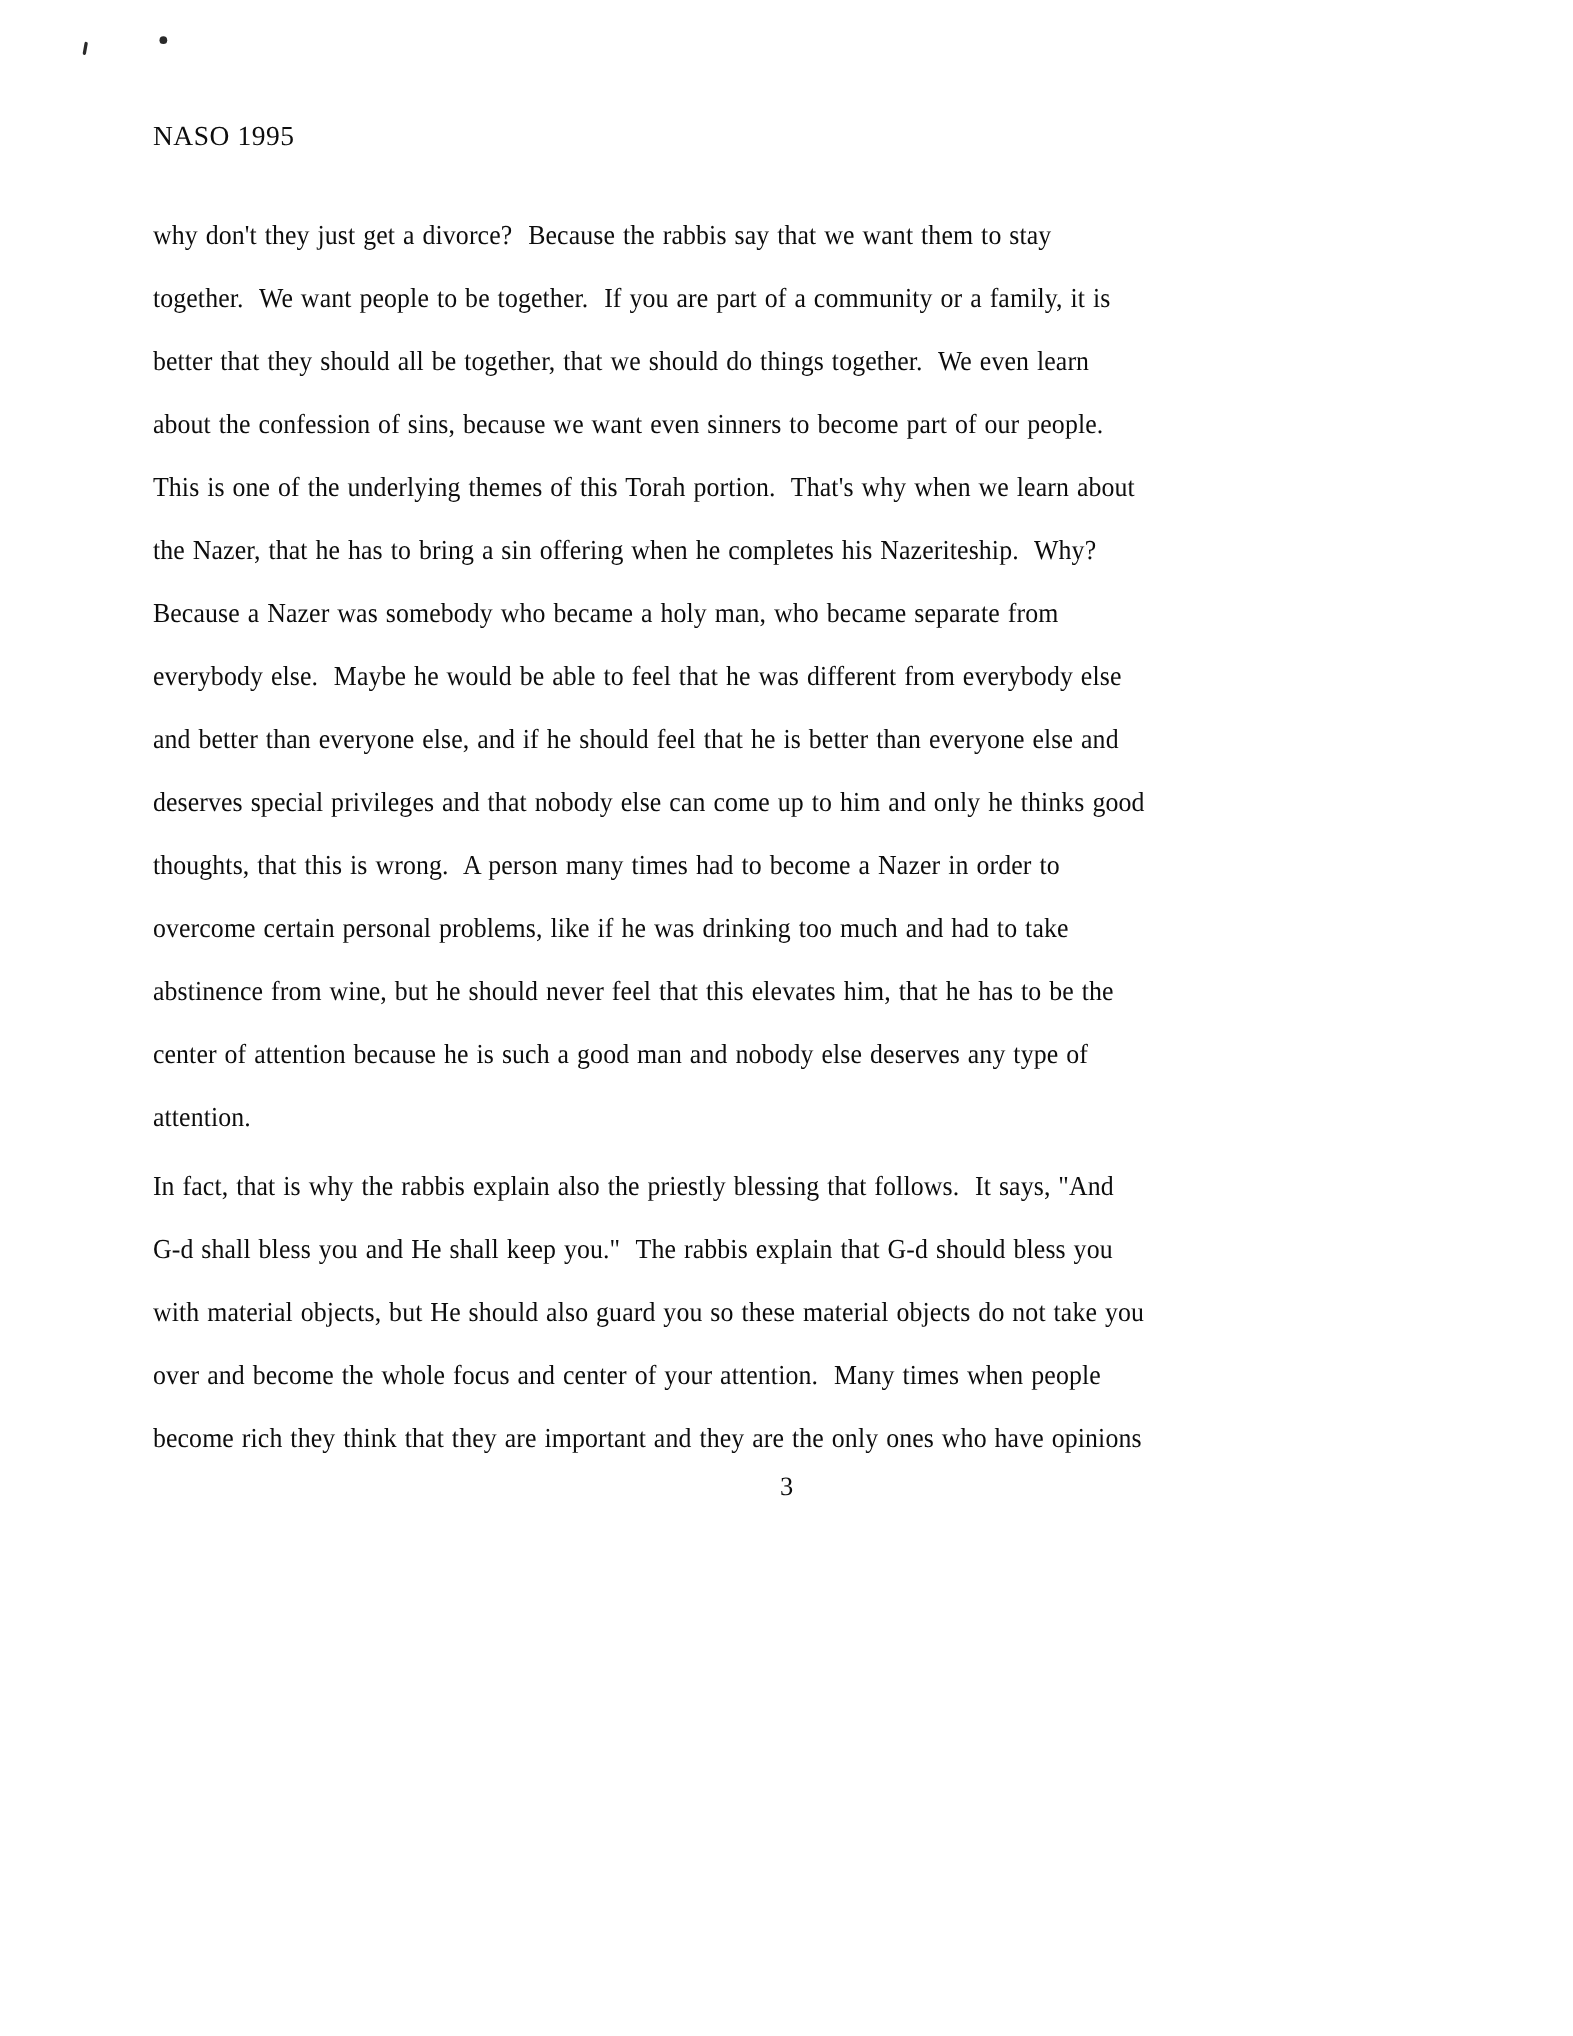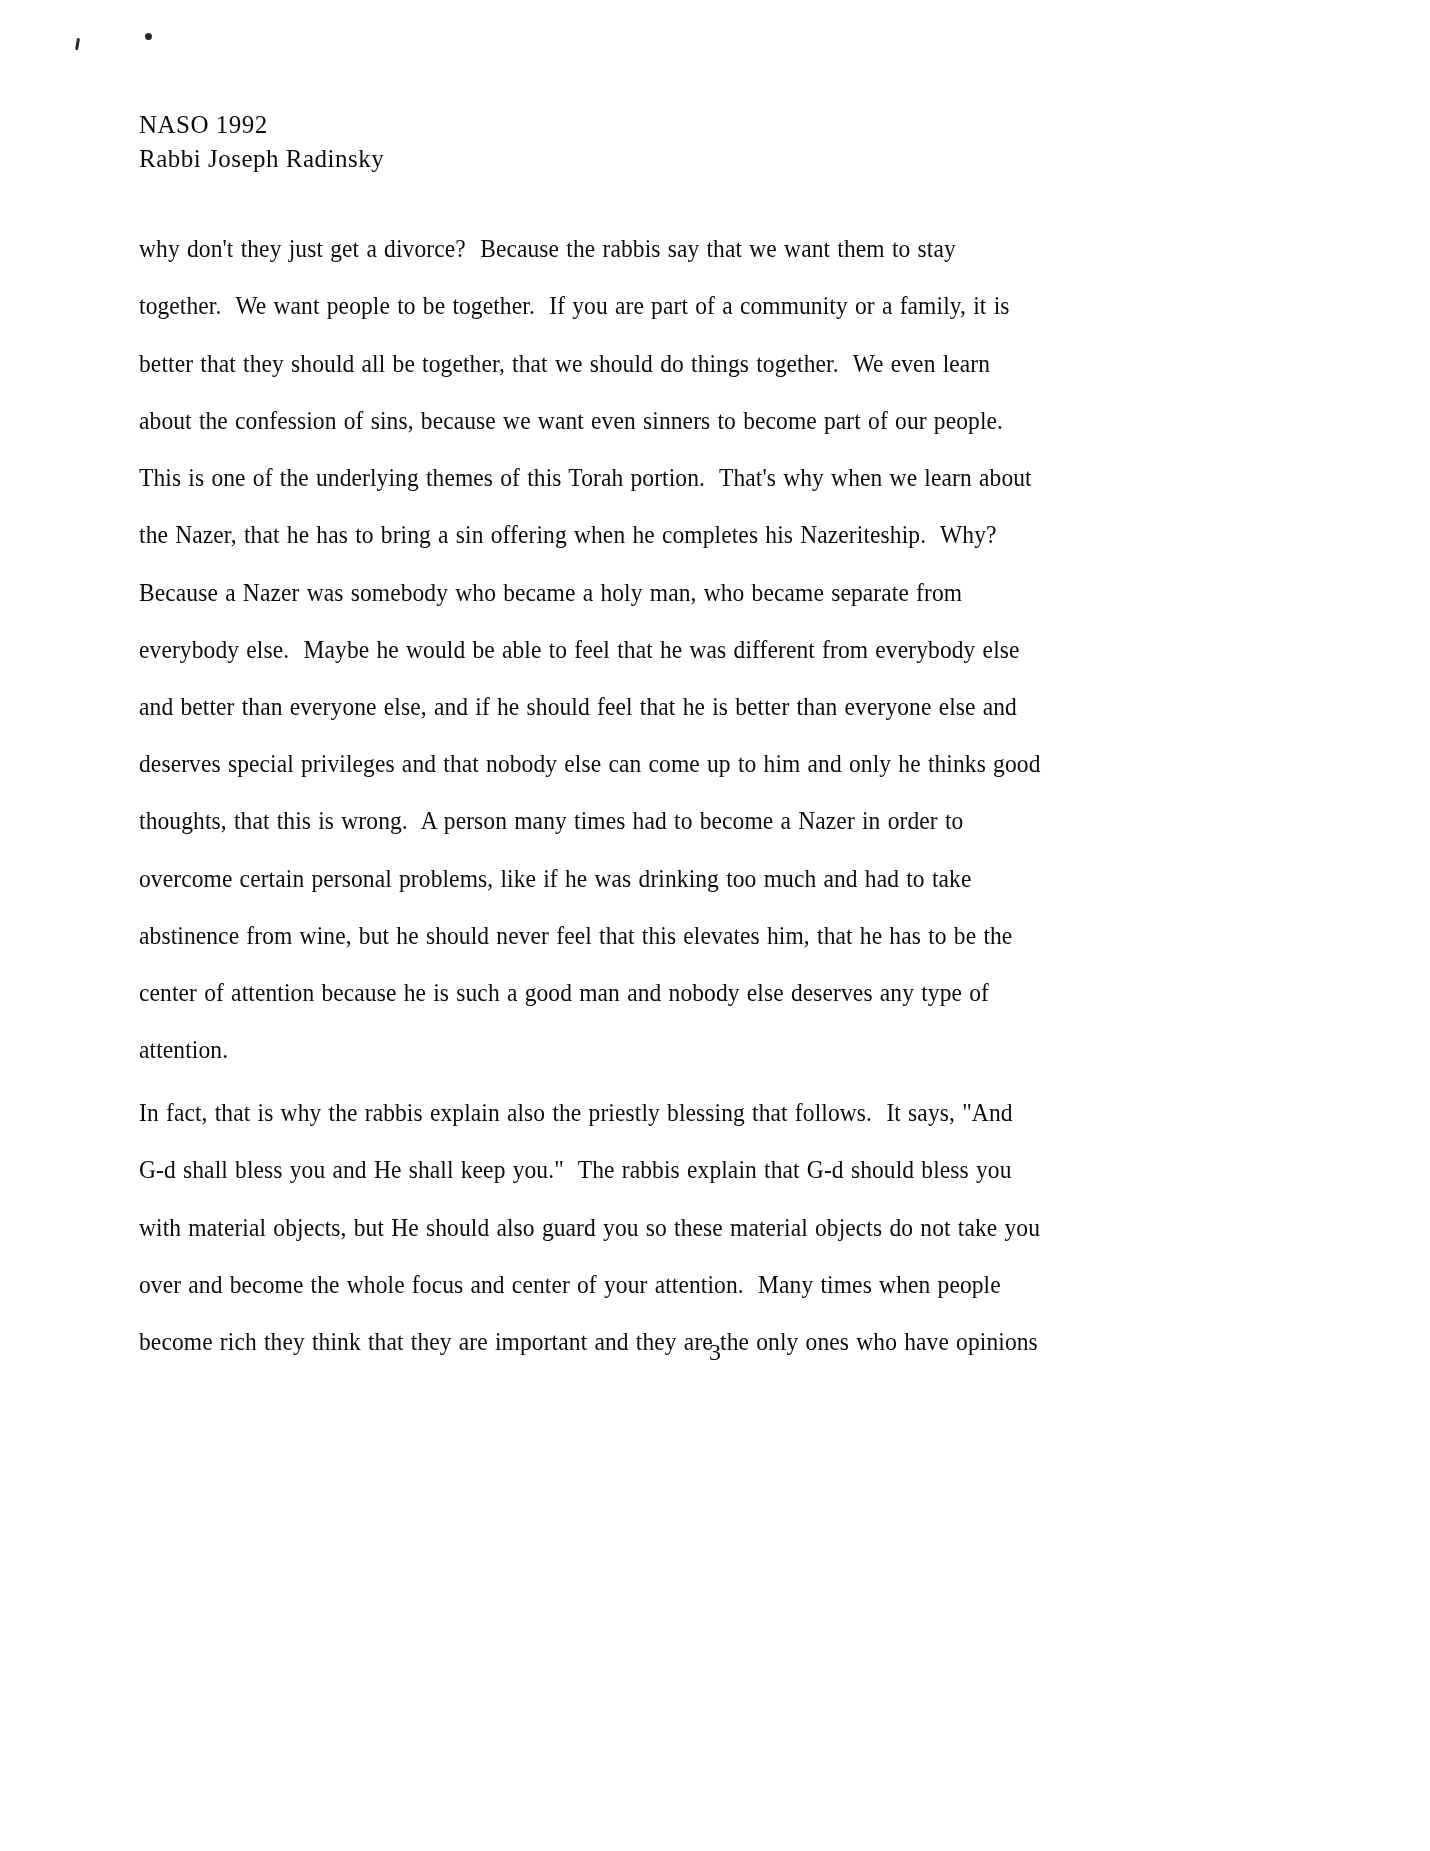--- a/index.html
+++ b/index.html
@@ -77,22 +77,21 @@
 <body>
 
 <div class="page">
 
   <span class="speck speck-a"></span>
   <span class="speck speck-b"></span>
 
   <div class="content">
 
     <div class="header-block">
-      <div class="header-line">NASO 1992</div>
-      <div class="header-line">Rabbi Joseph Radinsky</div>
+      <div class="header-line">NASO 1995</div>
     </div>
 
     <div class="para">
       <span class="ln">why don't they just get a divorce?  Because the rabbis say that we want them to stay</span>
       <span class="ln">together.  We want people to be together.  If you are part of a community or a family, it is</span>
       <span class="ln">better that they should all be together, that we should do things together.  We even learn</span>
       <span class="ln">about the confession of sins, because we want even sinners to become part of our people.</span>
       <span class="ln">This is one of the underlying themes of this Torah portion.  That's why when we learn about</span>
       <span class="ln">the Nazer, that he has to bring a sin offering when he completes his Nazeriteship.  Why?</span>
       <span class="ln">Because a Nazer was somebody who became a holy man, who became separate from</span>

